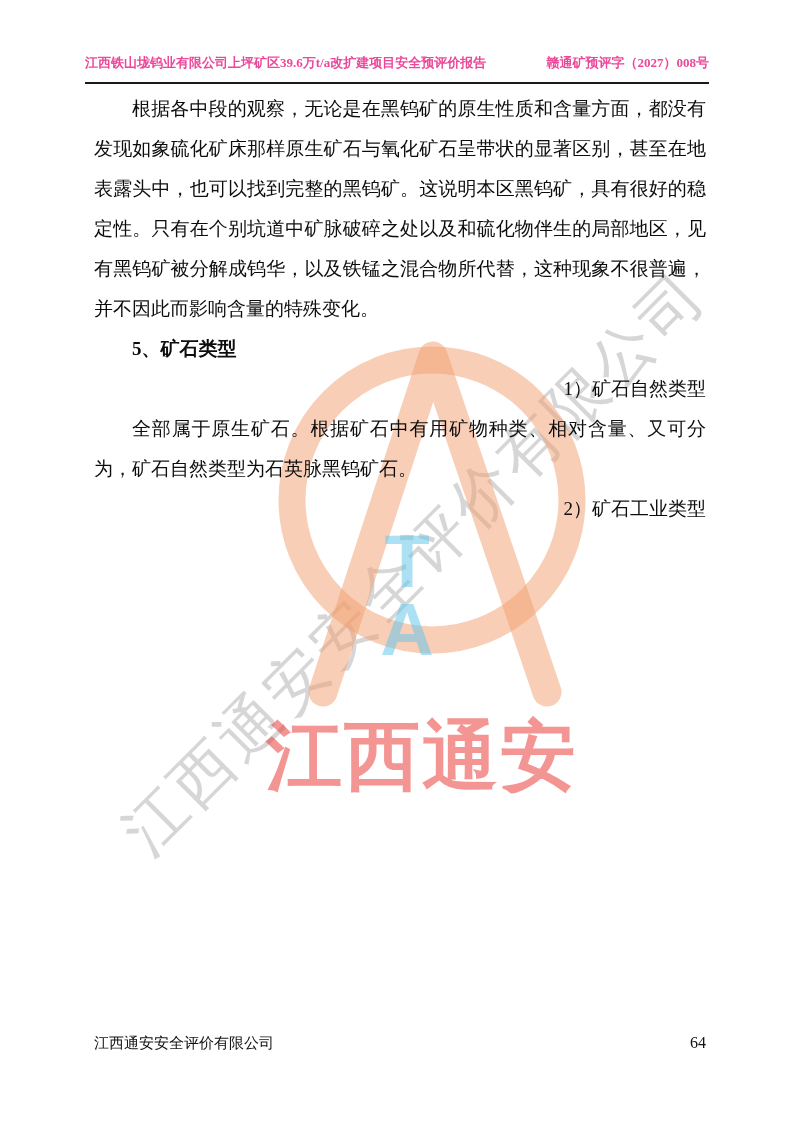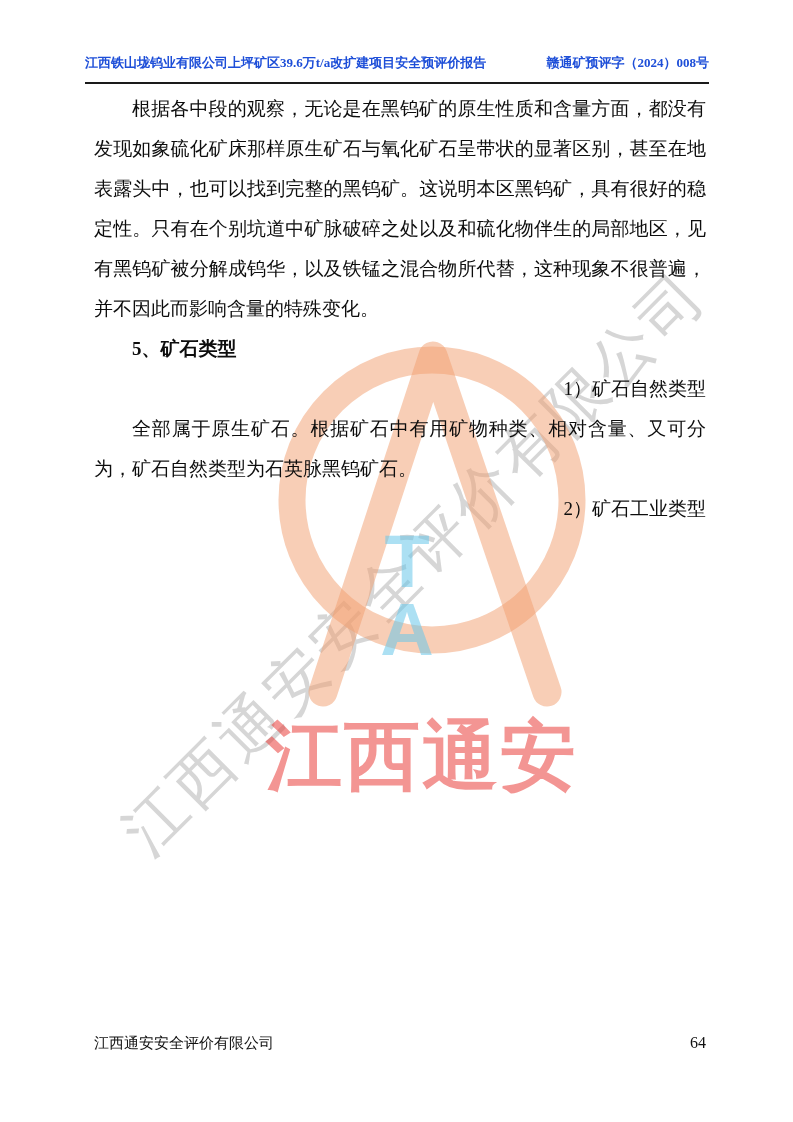--- a/index.html
+++ b/index.html
@@ -8,21 +8,21 @@
     width:793px; height:1122px;
     background:#ffffff;
     overflow:hidden;
     font-family:"Liberation Serif","DejaVu Serif",serif;
     color:#0d0d0d;
   }
   
   .hdr {
     position:absolute; left:85px; top:54px; width:624px;
     display:flex; justify-content:space-between; align-items:flex-end;
-    font-size:13px; font-weight:bold; color:#1d4ed8;
+    font-size:13px; font-weight:bold; color:#ec4899;
     white-space:nowrap;
   }
   .hdr-rule {
     position:absolute; left:85px; top:82px; width:624px; height:0;
     border-top:2px solid #1a1a1a;
   }
   
   .wm-layer { position:absolute; inset:0; z-index:1; pointer-events:none; }
   .wm-diagonal {
     position:absolute; left:17px; top:518px; width:800px;
@@ -74,21 +74,21 @@
     </svg>
     <div class="wm-blue">
       <div>T</div>
       <div>A</div>
     </div>
     <div class="wm-red">江西通安</div>
   </div>
 
   <div class="hdr">
     <span>江西铁山垅钨业有限公司上坪矿区39.6万t/a改扩建项目安全预评价报告</span>
-    <span>赣通矿预评字（2024）008号</span>
+    <span>赣通矿预评字（2027）008号</span>
   </div>
   <div class="hdr-rule"></div>
 
   <div class="doc-body">
       <p class="blk paragraph">根据各中段的观察，无论是在黑钨矿的原生性质和含量方面，都没有发现如象硫化矿床那样原生矿石与氧化矿石呈带状的显著区别，甚至在地表露头中，也可以找到完整的黑钨矿。这说明本区黑钨矿，具有很好的稳定性。只有在个别坑道中矿脉破碎之处以及和硫化物伴生的局部地区，见有黑钨矿被分解成钨华，以及铁锰之混合物所代替，这种现象不很普遍，并不因此而影响含量的特殊变化。</p>
       <p class="blk heading">5、矿石类型</p>
       <p class="blk sub">1）矿石自然类型</p>
       <p class="blk paragraph">全部属于原生矿石。根据矿石中有用矿物种类、相对含量、又可分为，矿石自然类型为石英脉黑钨矿石。</p>
       <p class="blk sub">2）矿石工业类型</p>
     </div>

